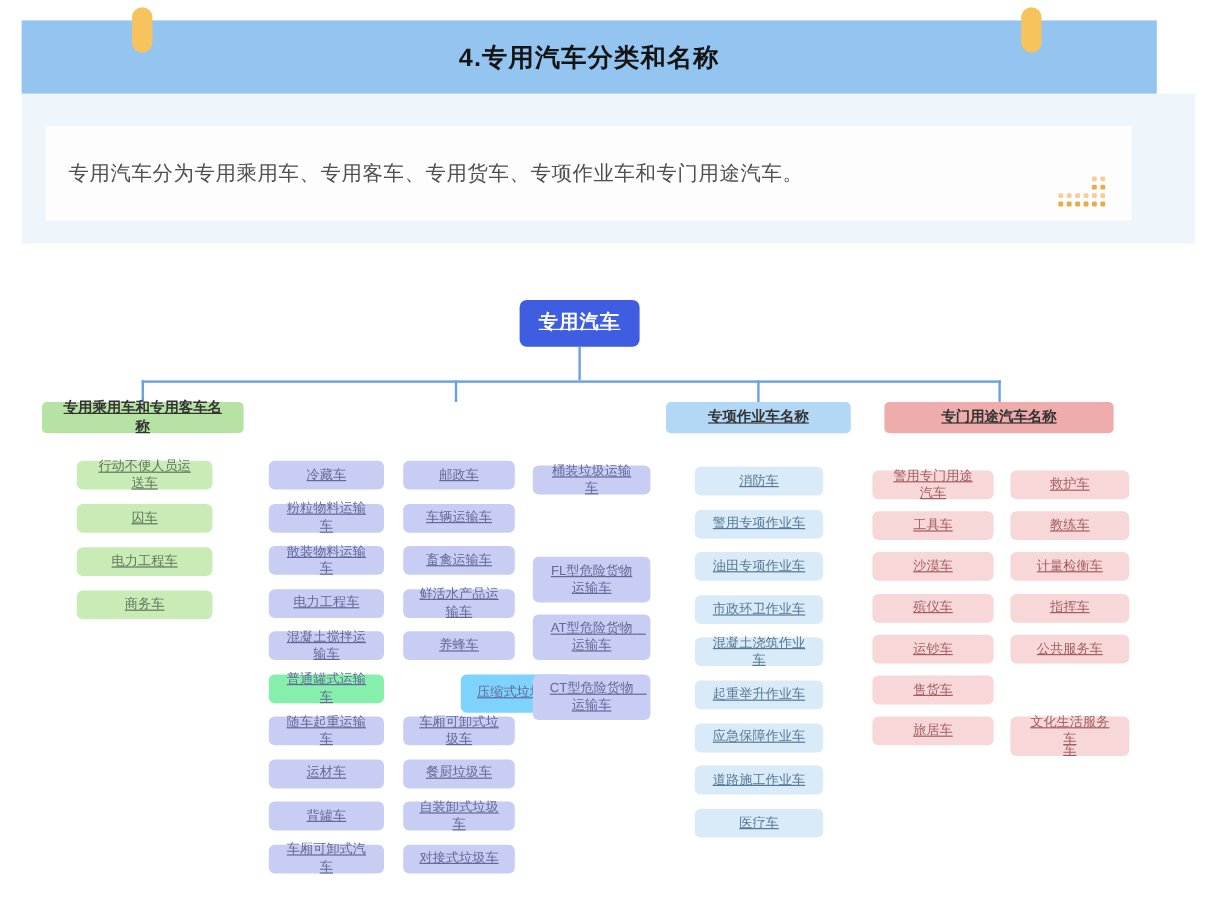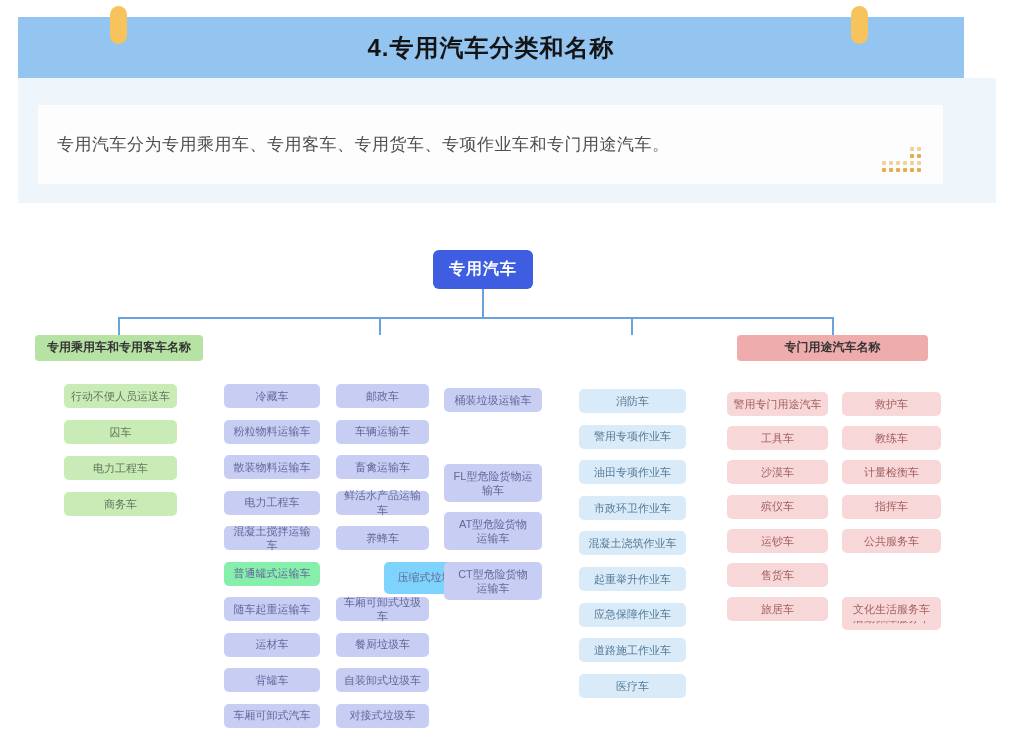--- a/index.html
+++ b/index.html
@@ -1,31 +1,31 @@
 <!DOCTYPE html>
 <html><head>
 <meta charset="utf-8">
 <style>
   html,body{margin:0;padding:0;background:#fff;}
   .page{position:relative;width:1011px;height:754px;background:#ffffff;overflow:hidden;
         font-family:"Liberation Sans","DejaVu Sans",sans-serif;}
   .pill{position:absolute;top:6px;width:17px;height:38px;border-radius:9px;z-index:3;}
   .title-bar{position:absolute;left:18px;top:17px;width:946px;height:61px;
              display:flex;align-items:center;justify-content:center;z-index:1;}
-  .page-title{font-size:24px;font-weight:bold;color:#141414;letter-spacing:1px;}
+  .page-title{font-size:21px;font-weight:bold;color:#141414;letter-spacing:1px;}
   .intro-section{position:absolute;left:18px;top:78px;width:946px;height:125px;}
   .intro-card{position:absolute;left:20px;top:27px;width:905px;height:79px;
               display:flex;align-items:center;}
   .intro-text{margin-left:19px;font-size:17px;color:#4f4f4f;letter-spacing:.5px;}
   .dots{position:absolute;right:22px;bottom:12px;display:flex;align-items:flex-end;gap:3px;}
   .dot-col{display:flex;flex-direction:column;gap:3px;}
   .dot{width:4px;height:4px;border-radius:1px;}
   .diagram{position:absolute;left:0;top:0;width:1011px;height:754px;}
   .node{position:absolute;box-sizing:border-box;display:flex;align-items:center;justify-content:center;
-        text-align:center;border-radius:5px;font-size:11px;line-height:1.3;padding:1px 6px;}
+        text-align:center;border-radius:5px;font-size:11px;line-height:1.3;padding:1px 13px;text-decoration:underline;}
   .header-node{font-weight:bold;font-size:12px;border-radius:4px;color:#333333;}
   .root-node{border-radius:6px;font-size:16px;font-weight:bold;letter-spacing:1px;}
   .conn{position:absolute;}
 </style>
 </head>
 <body>
 
 <div class="page">
   <div class="pill" id="pill-left" style="left: 110px; background: rgb(246, 195, 92);"></div>
   <div class="pill" id="pill-right" style="left: 851px; background: rgb(246, 195, 92);"></div>
@@ -100,20 +100,21 @@
       <div class="node" style="left: 336px; top: 526px; width: 93px; height: 24px; background: rgb(199, 205, 243); color: rgb(100, 105, 154);">养蜂车</div>
       <div class="node" style="left: 336px; top: 561.5px; width: 93px; height: 32px; background: #7dd3fc; color: rgb(100, 105, 154); margin-left: 48px;">压缩式垃圾车</div>
       <div class="node" style="left: 336px; top: 597px; width: 93px; height: 24px; background: rgb(199, 205, 243); color: rgb(100, 105, 154);">车厢可卸式垃圾车</div>
       <div class="node" style="left: 336px; top: 632.5px; width: 93px; height: 24px; background: rgb(199, 205, 243); color: rgb(100, 105, 154);">餐厨垃圾车</div>
       <div class="node" style="left: 336px; top: 668px; width: 93px; height: 24px; background: rgb(199, 205, 243); color: rgb(100, 105, 154);">自装卸式垃圾车</div>
       <div class="node" style="left: 336px; top: 703.5px; width: 93px; height: 24px; background: rgb(199, 205, 243); color: rgb(100, 105, 154);">对接式垃圾车</div>
       <div class="node" style="left: 444px; top: 388px; width: 98px; height: 24px; background: rgb(199, 205, 243); color: rgb(100, 105, 154);">桶装垃圾运输车</div>
       <div class="node" style="left: 444px; top: 464px; width: 98px; height: 38px; background: rgb(199, 205, 243); color: rgb(100, 105, 154);">FL型危险货物运输车</div>
       <div class="node" style="left: 444px; top: 512px; width: 98px; height: 38px; background: rgb(199, 205, 243); color: rgb(100, 105, 154);">AT型危险货物　运输车</div>
       <div class="node" style="left: 444px; top: 562px; width: 98px; height: 38px; background: rgb(199, 205, 243); color: rgb(100, 105, 154);">CT型危险货物　运输车</div>
+      <div class="node header-node" style="left: 555px; top: 335px; width: 154px; height: 26px; background: rgb(179, 216, 246);">专项作业车名称</div>
       <div class="node" style="left: 579px; top: 389px; width: 107px; height: 24px; background: rgb(217, 235, 249); color: rgb(86, 122, 150);">消防车</div>
       <div class="node" style="left: 579px; top: 424.6px; width: 107px; height: 24px; background: rgb(217, 235, 249); color: rgb(86, 122, 150);">警用专项作业车</div>
       <div class="node" style="left: 579px; top: 460.2px; width: 107px; height: 24px; background: rgb(217, 235, 249); color: rgb(86, 122, 150);">油田专项作业车</div>
       <div class="node" style="left: 579px; top: 495.8px; width: 107px; height: 24px; background: rgb(217, 235, 249); color: rgb(86, 122, 150);">市政环卫作业车</div>
       <div class="node" style="left: 579px; top: 531.4px; width: 107px; height: 24px; background: rgb(217, 235, 249); color: rgb(86, 122, 150);">混凝土浇筑作业车</div>
       <div class="node" style="left: 579px; top: 567px; width: 107px; height: 24px; background: rgb(217, 235, 249); color: rgb(86, 122, 150);">起重举升作业车</div>
       <div class="node" style="left: 579px; top: 602.6px; width: 107px; height: 24px; background: rgb(217, 235, 249); color: rgb(86, 122, 150);">应急保障作业车</div>
       <div class="node" style="left: 579px; top: 638.2px; width: 107px; height: 24px; background: rgb(217, 235, 249); color: rgb(86, 122, 150);">道路施工作业车</div>
       <div class="node" style="left: 579px; top: 673.8px; width: 107px; height: 24px; background: rgb(217, 235, 249); color: rgb(86, 122, 150);">医疗车</div>
       <div class="node header-node" style="left: 737px; top: 335px; width: 191px; height: 26px; background: rgb(239, 172, 172);">专门用途汽车名称</div>

